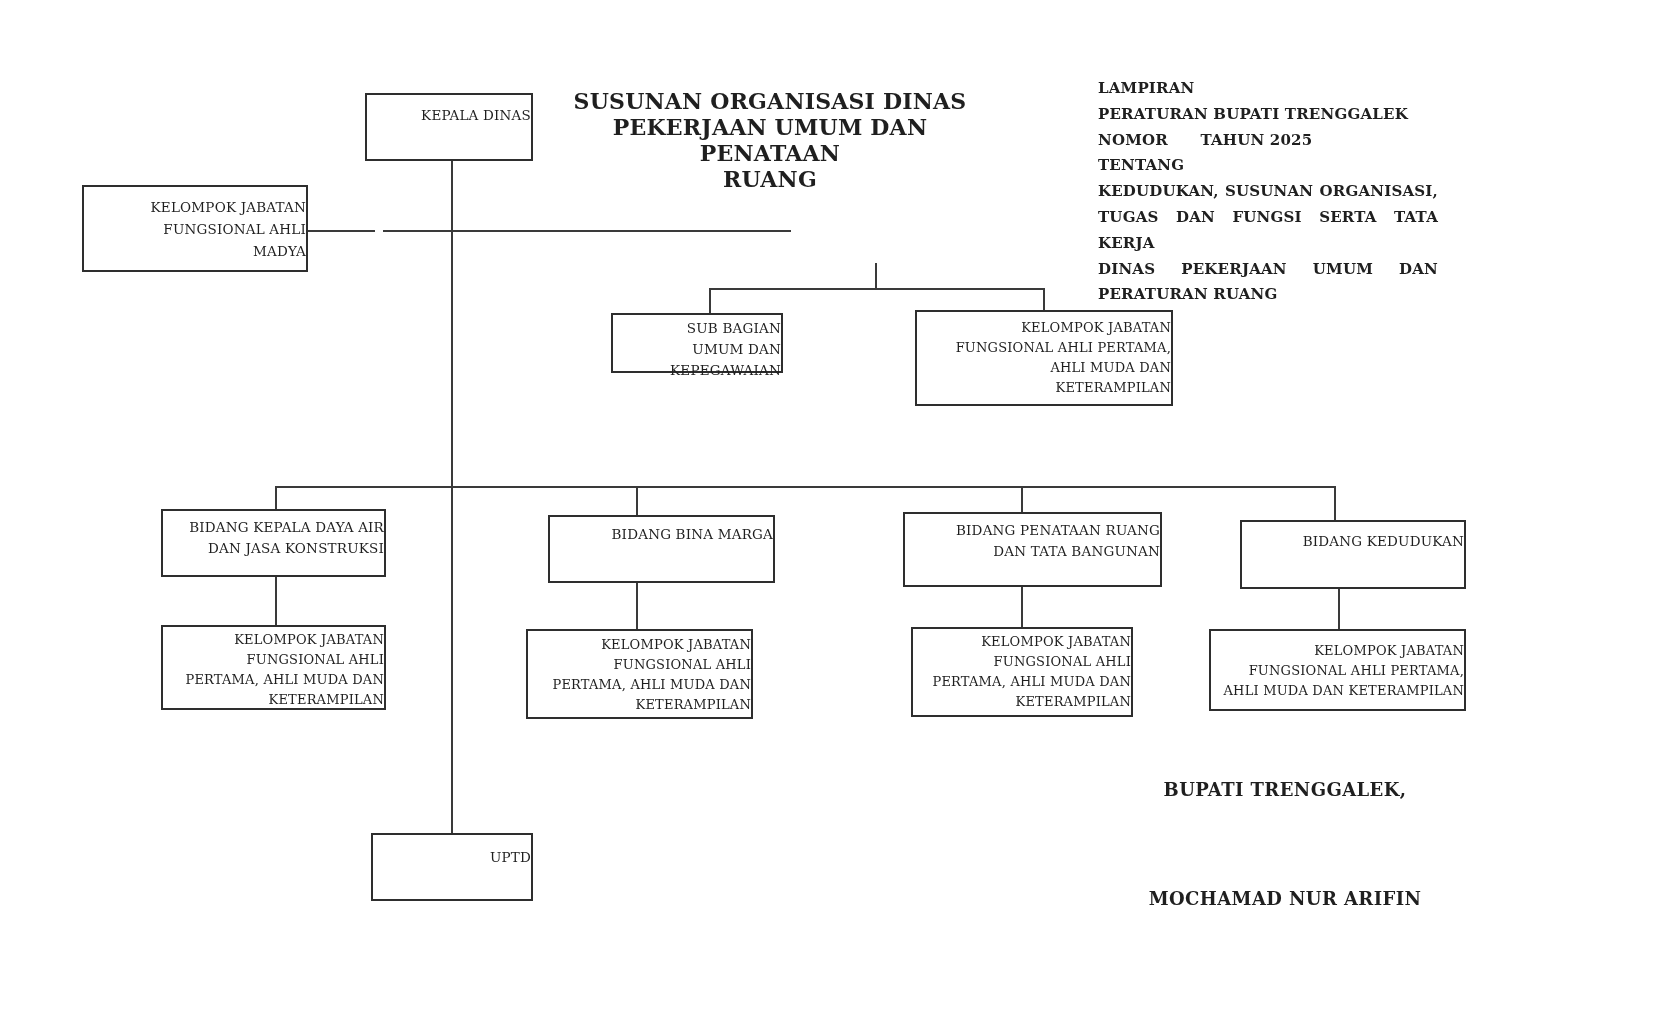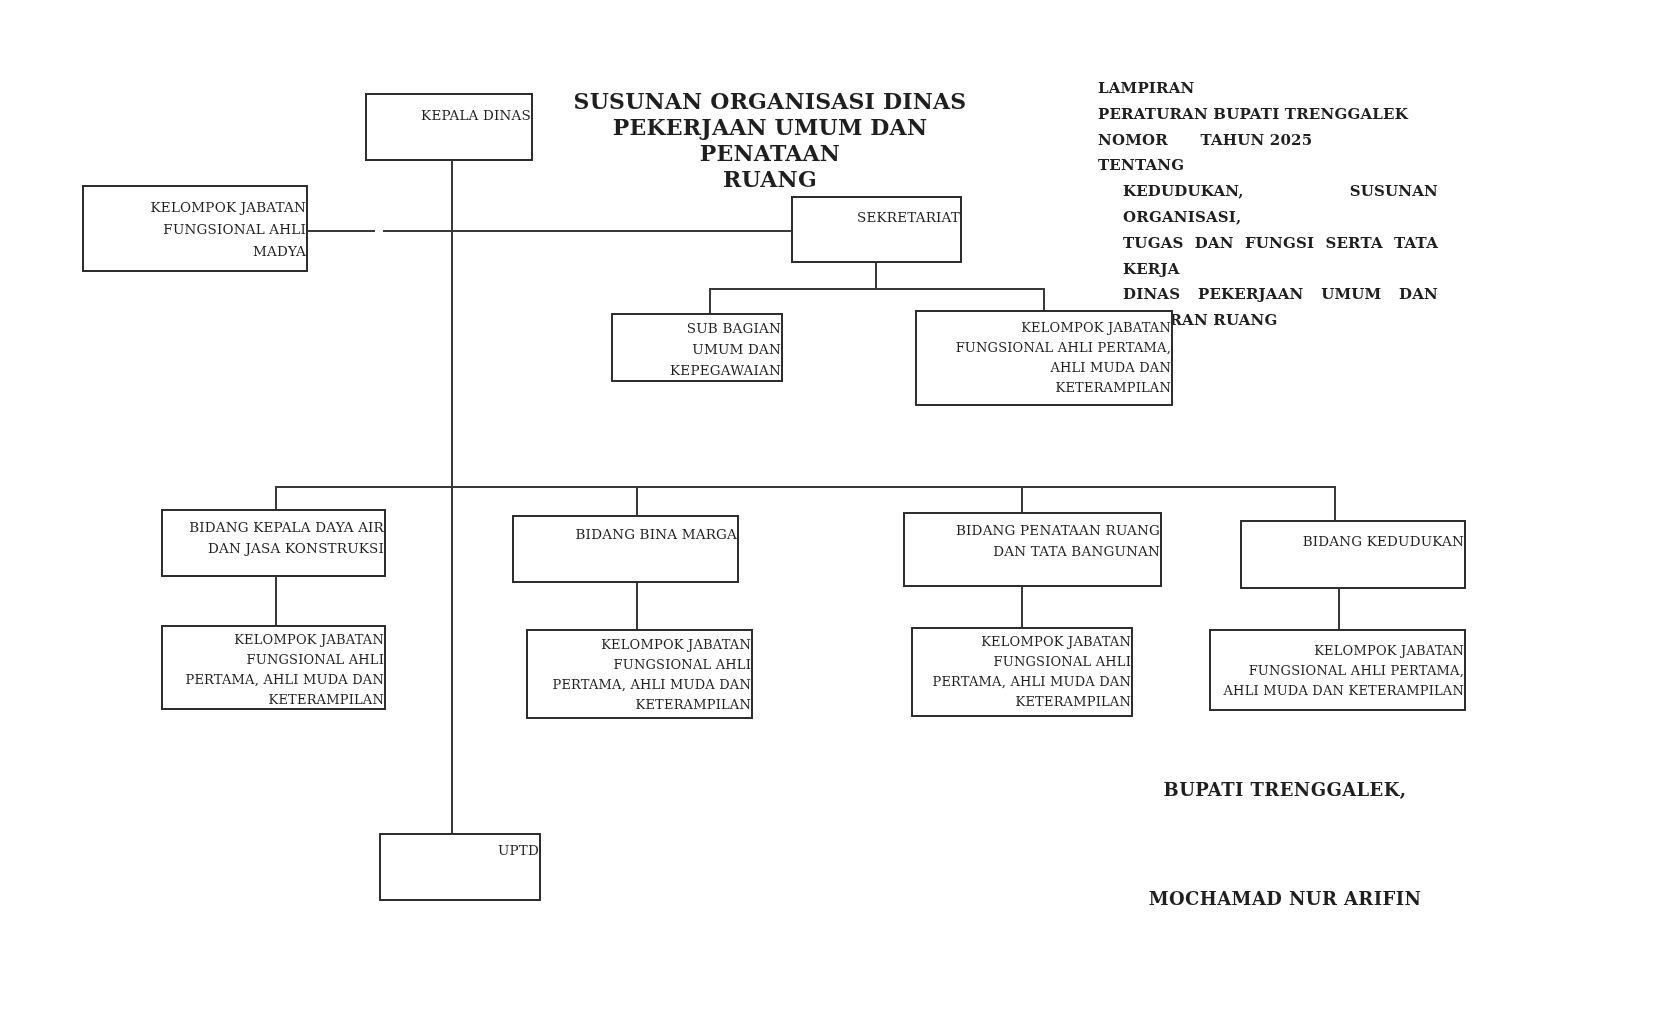--- a/index.html
+++ b/index.html
@@ -20,21 +20,21 @@
   .title {
     position:absolute; left:560px; top:88px; width:420px;
     text-align:center; font-weight:bold; font-size:22px; line-height:26px;
     letter-spacing:0.2px; white-space:pre-line;
   }
   .legal {
     position:absolute; left:1098px; top:76px; width:340px;
     font-weight:bold; font-size:15px; line-height:25.8px; letter-spacing:0.2px;
   }
   .legal-line { white-space:pre; }
-  .legal-line.just { white-space:normal; text-align:justify; text-align-last:justify;margin-left:25px; }
+  .legal-line.just { white-space:normal; text-align:justify; text-align-last:justify; }
   .sig {
     position:absolute; left:1100px; width:370px; text-align:center;
     font-weight:bold; font-size:18px; letter-spacing:0.4px;
   }
 </style>
 </head>
 <body>
 
 <div class="page">
 
@@ -69,58 +69,57 @@
   <div class="vline" style="left:636px; top:583px; height:46px;"></div>
   <div class="vline" style="left:1021px; top:587px; height:40px;"></div>
   <div class="vline" style="left:1338px; top:589px; height:40px;"></div>
 
   <div class="node" style="left:365px; top:93px; width:168px; height:68px; padding-top:10px;">KEPALA DINAS</div>
 
   <div class="node" style="left:82px; top:185px; width:226px; height:87px; padding-top:9px; line-height:22px;">KELOMPOK JABATAN
 FUNGSIONAL AHLI
 MADYA</div>
 
-  <div class="node" style="left:791px; top:196px; width:171px; height:67px; padding-top:9px;">SEKRETARIAT</div>
 
-  <div class="node" style="left:611px; top:313px; width:172px; height:69px; padding-top:3px;">SUB BAGIAN
+  <div class="node" style="left:611px; top:313px; width:172px; height:60px; padding-top:3px;">SUB BAGIAN
 UMUM DAN
 KEPEGAWAIAN</div>
 
   <div class="node small" style="left:915px; top:310px; width:258px; height:96px; padding-top:6px;">KELOMPOK JABATAN
 FUNGSIONAL AHLI PERTAMA,
 AHLI MUDA DAN
 KETERAMPILAN</div>
 
   <div class="node" style="left:161px; top:509px; width:225px; height:68px; padding-top:6px;">BIDANG KEPALA DAYA AIR
 DAN JASA KONSTRUKSI</div>
 
   <div class="node small" style="left:161px; top:625px; width:225px; height:85px; padding-top:3px;">KELOMPOK JABATAN
 FUNGSIONAL AHLI
 PERTAMA, AHLI MUDA DAN
 KETERAMPILAN</div>
 
-  <div class="node" style="left:512px; top:515px; width:227px; height:68px; padding-top:7px;">BIDANG BINA MARGA</div>
+  <div class="node" style="left:548px; top:515px; width:227px; height:68px; padding-top:7px;">BIDANG BINA MARGA</div>
 
   <div class="node small" style="left:526px; top:629px; width:227px; height:90px; padding-top:4px;">KELOMPOK JABATAN
 FUNGSIONAL AHLI
 PERTAMA, AHLI MUDA DAN
 KETERAMPILAN</div>
 
   <div class="node" style="left:903px; top:512px; width:259px; height:75px; padding-top:6px;">BIDANG PENATAAN RUANG
 DAN TATA BANGUNAN</div>
 
   <div class="node small" style="left:911px; top:627px; width:222px; height:90px; padding-top:3px;">KELOMPOK JABATAN
 FUNGSIONAL AHLI
 PERTAMA, AHLI MUDA DAN
 KETERAMPILAN</div>
 
   <div class="node" style="left:1240px; top:520px; width:226px; height:69px; padding-top:9px;">BIDANG KEDUDUKAN</div>
 
   <div class="node small" style="left:1209px; top:629px; width:257px; height:82px; padding-top:10px;">KELOMPOK JABATAN
 FUNGSIONAL AHLI PERTAMA,
 AHLI MUDA DAN KETERAMPILAN</div>
 
-  <div class="node" style="left:371px; top:833px; width:162px; height:68px; padding-top:5px;margin-left:8px;">UPTD</div>
+  <div class="node" style="left:371px; top:833px; width:162px; height:68px; padding-top:12px;">UPTD</div>
 
   <div class="sig" style="top:779px;">BUPATI TRENGGALEK,</div>
   <div class="sig" style="top:888px;">MOCHAMAD NUR ARIFIN</div>
 
 </div>
 
 </body></html>

